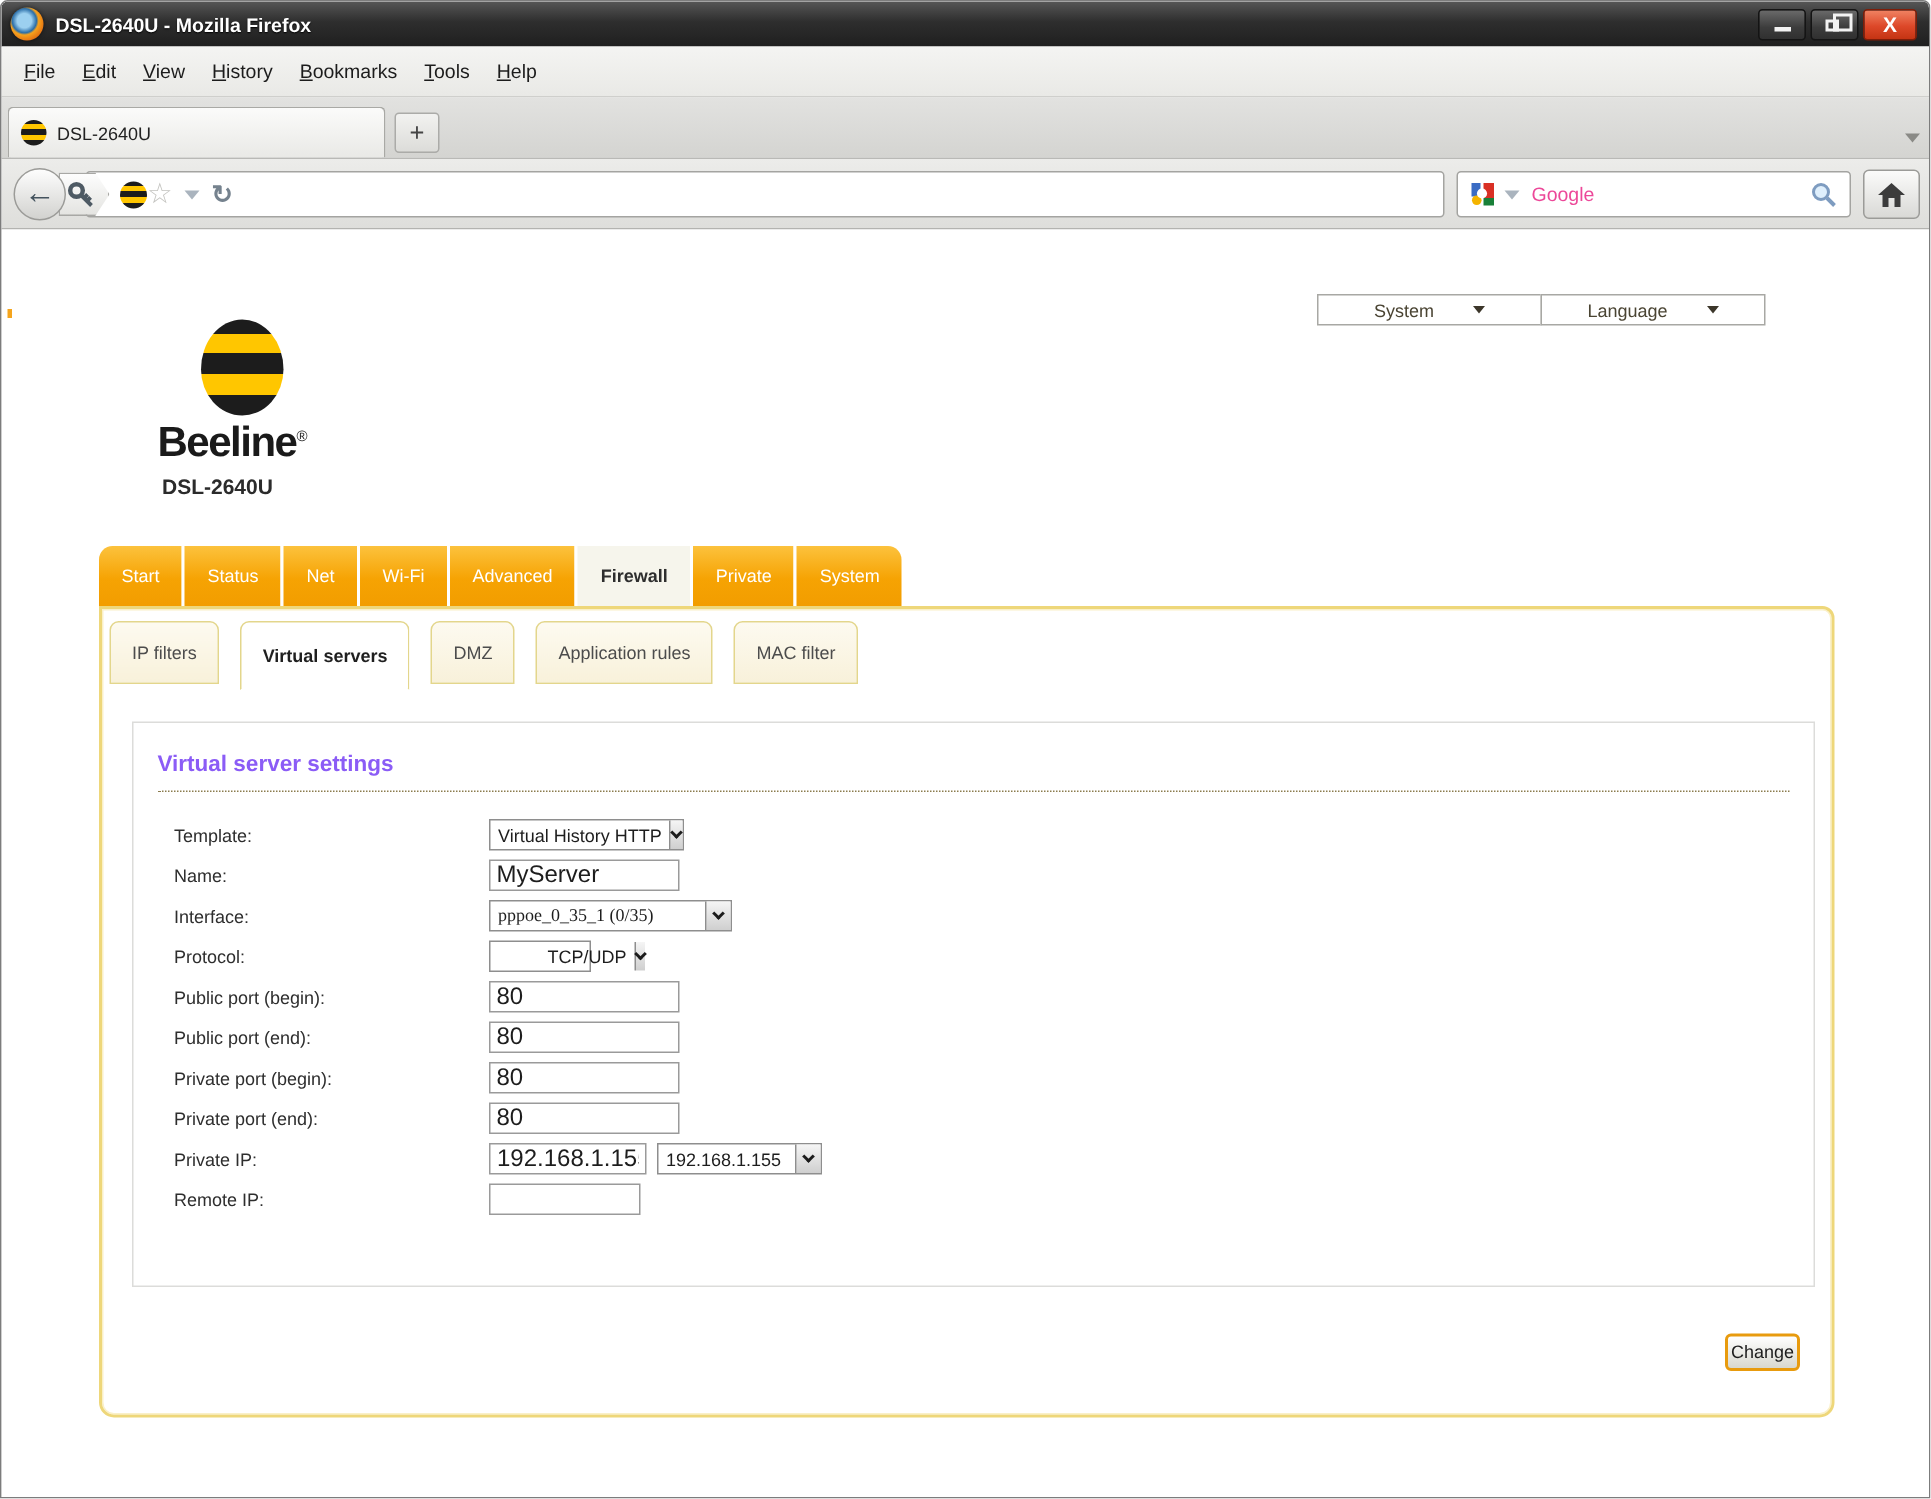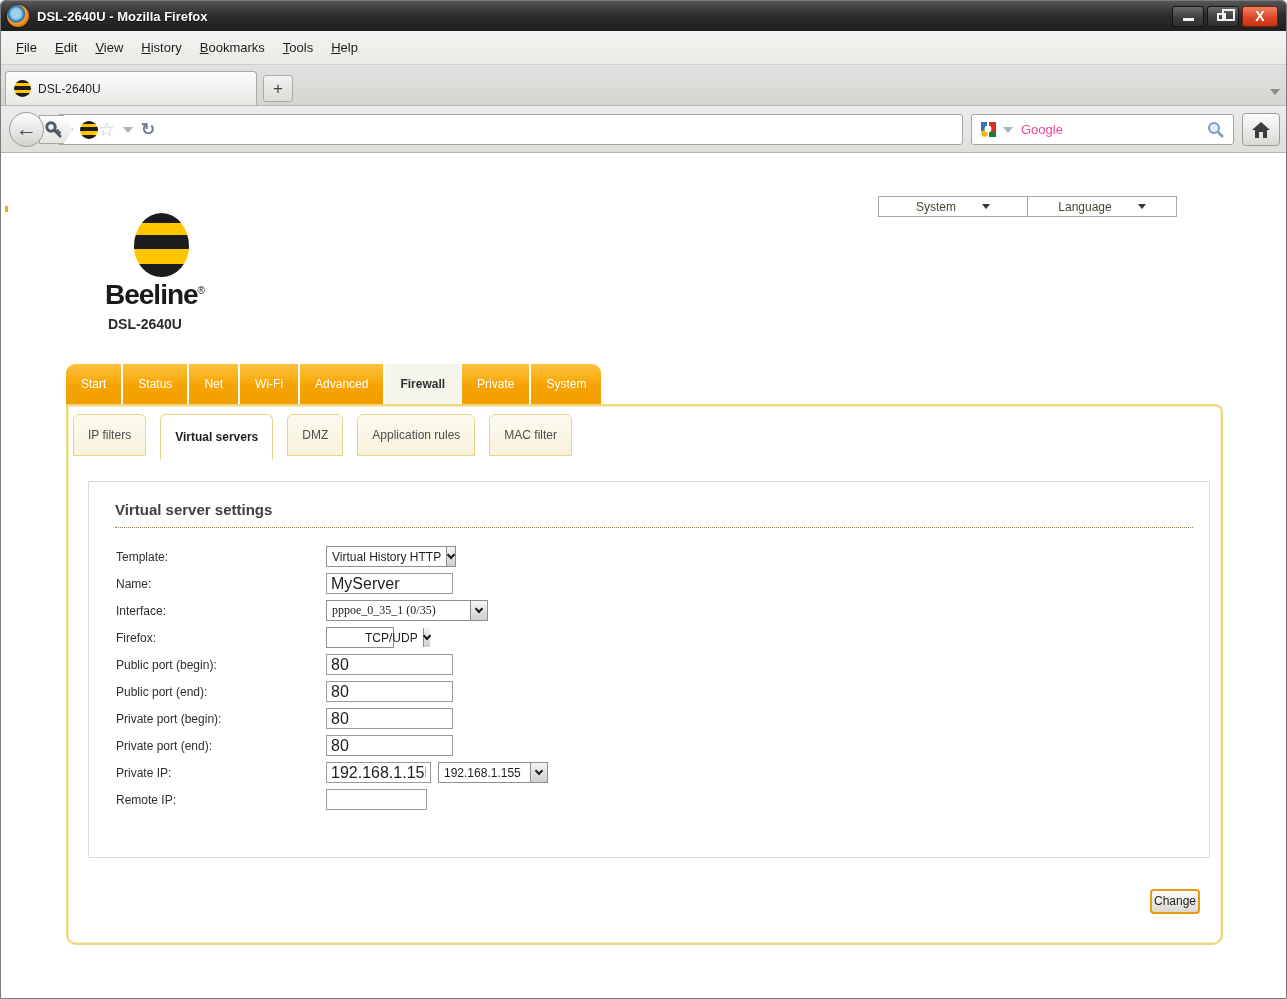--- a/index.html
+++ b/index.html
@@ -100,22 +100,22 @@
 
   .panel { position:absolute; left:65px; top:251px; width:1157px; height:541px; background:#fff;
     border:2px solid #eed77a; border-radius:0 8px 10px 10px; box-shadow:inset 0 0 0 1px #faf0c8; }
   .sub-tabs { position:absolute; left:5px; top:8px; display:flex; gap:14px; }
   .stab { background:linear-gradient(#fdfaf0,#f8f1da); border:1px solid #e3d68c; border-radius:6px 6px 0 0;
     height:42px; padding:0 14px; display:flex; align-items:center; font-size:12px; color:#4c4c4c; cursor:pointer; }
   .stab.active { background:#fff; font-weight:bold; color:#1f1f1f; height:46px; border-bottom:1px solid #fff; }
 
   .inner-box { position:absolute; left:20px; top:75px; width:1122px; height:377px;
     border:1px solid #dcdcda; background:#fff; }
-  .section-title { margin:19px 16px 0 26px; padding-bottom:9px; font-size:15px; font-weight:bold;
-    color:#404040; border-bottom:1px dotted #8b7c4e; }
+  .section-title { margin:19px 16px 0 16px; padding-bottom:9px; font-size:15px; font-weight:bold;
+    color:#8b5cf6; border-bottom:1px dotted #8b7c4e; }
   .vform { margin:15px 0 0 27px; }
   .frow { display:flex; align-items:center; height:27px; }
   .frow .flabel { width:210px; font-size:12px; color:#2e2e2e; }
   .xinput { height:21px; border:1px solid #9a9a9a; background:#fff; font-size:16px; color:#1d1d1d;
     padding:0 4px; font-family:"Liberation Sans", sans-serif; }
   .w-std { width:127px; } .w-ip { width:105px; } .w-small { width:101px; }
   .xsel { height:21px; border:1px solid #8e8e8e; background:#fff; display:flex; align-items:center; cursor:pointer; }
   .xsel-text { flex:1; font-size:12px; color:#1d1d1d; padding:0 5px; white-space:nowrap; }
   .xsel-btn { width:17px; height:19px; border-left:1px solid #8e8e8e;
     background:linear-gradient(#f5f5f5,#cfcfcf); display:flex; align-items:center; justify-content:center; }
@@ -263,21 +263,21 @@
           <div class="frow">
             <span class="flabel">Interface:</span>
             <div class="xsel sel-iface">
               <span class="xsel-text">pppoe_0_35_1 (0/35)</span>
               <span class="xsel-btn">
                   <i class="chev"></i>
                 </span>
             </div>
           </div>
           <div class="frow">
-            <span class="flabel">Firefox:</span>
+            <span class="flabel">Protocol:</span>
             <div class="xsel sel-proto">
               <span class="xsel-text">TCP/UDP</span>
               <span class="xsel-btn">
                   <i class="chev"></i>
                 </span>
             </div>
           </div>
           <div class="frow">
             <span class="flabel">Public port (begin):</span>
             <input class="xinput w-std" value="80" style="">

